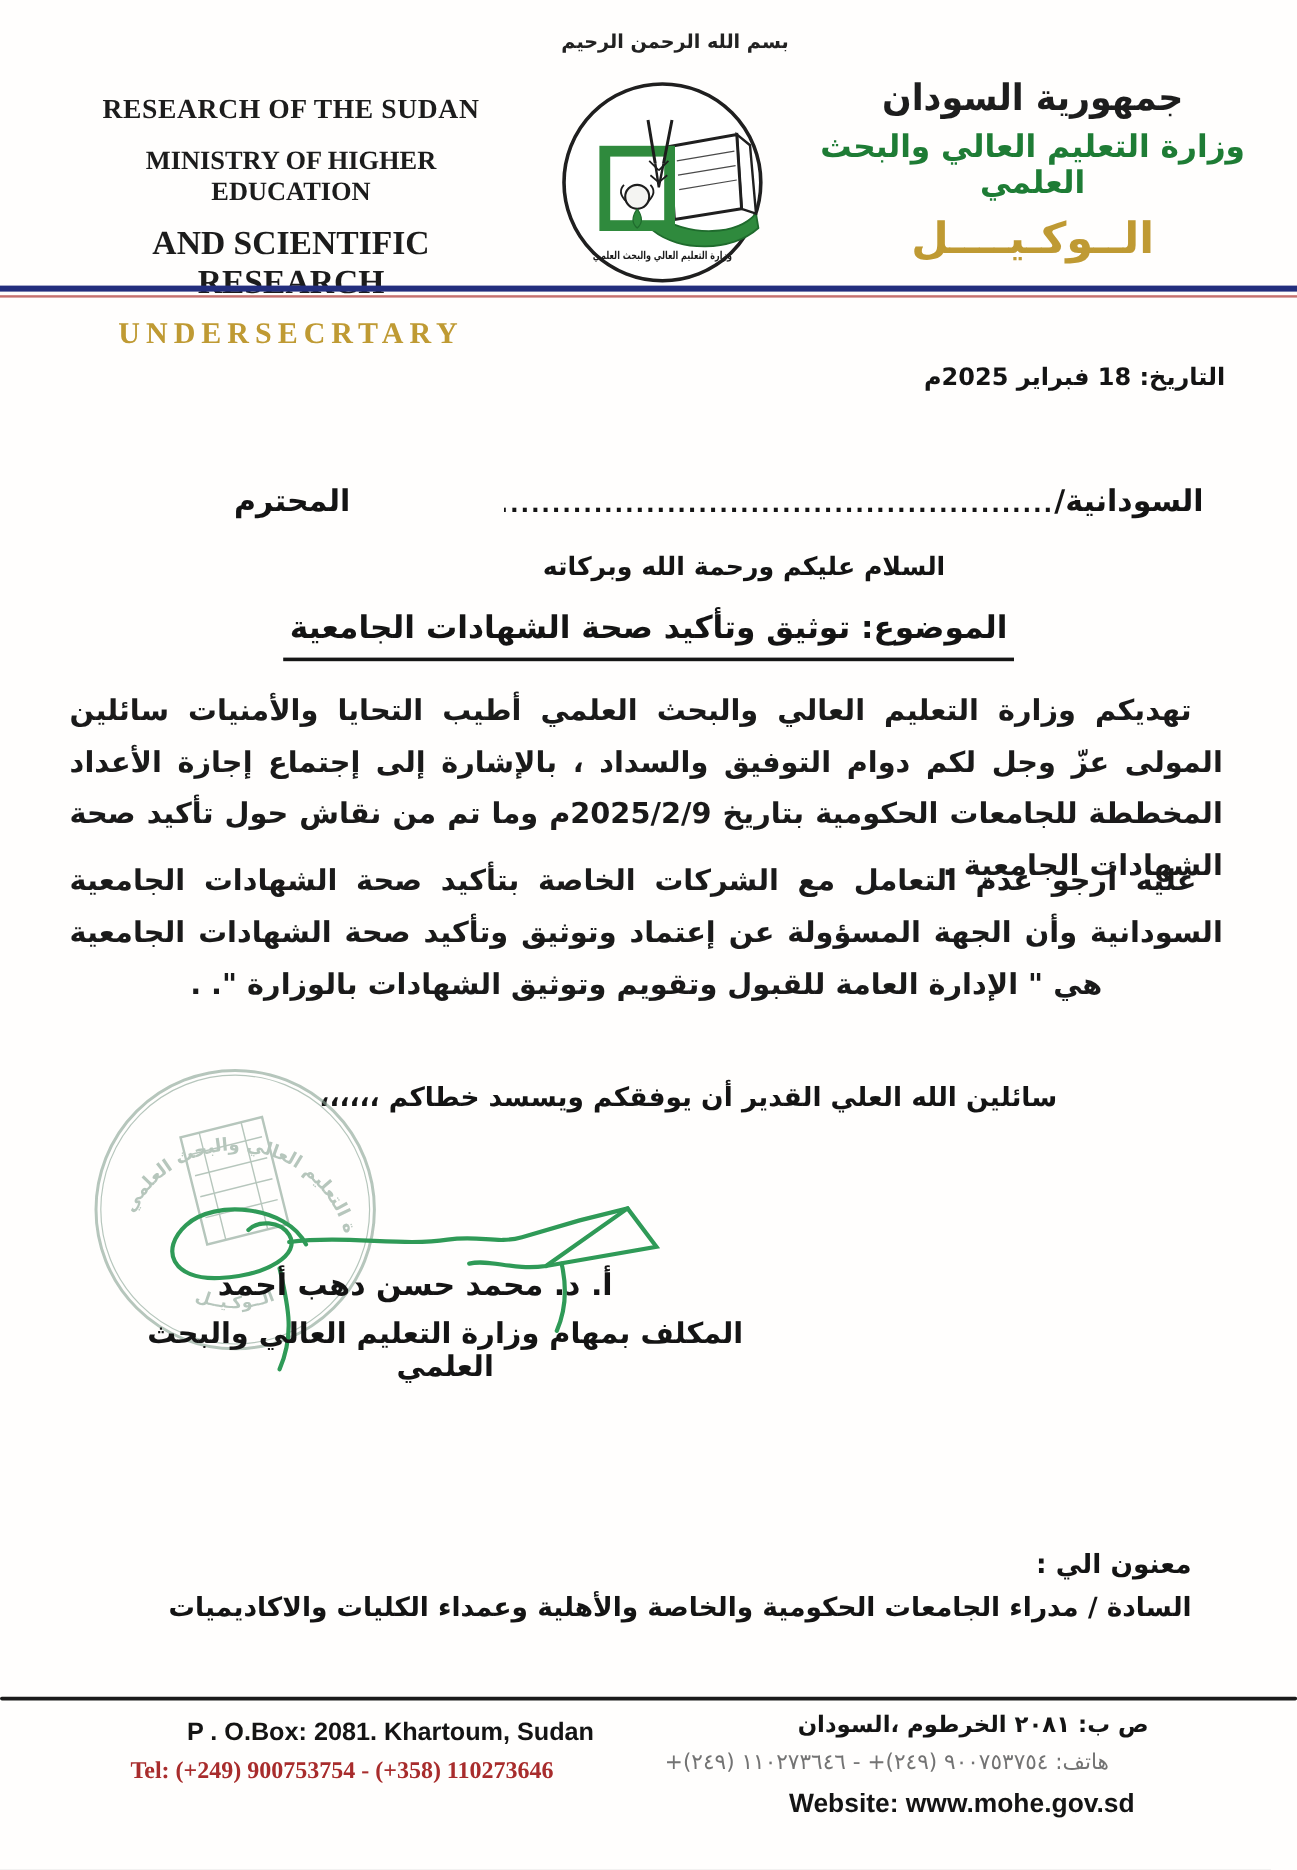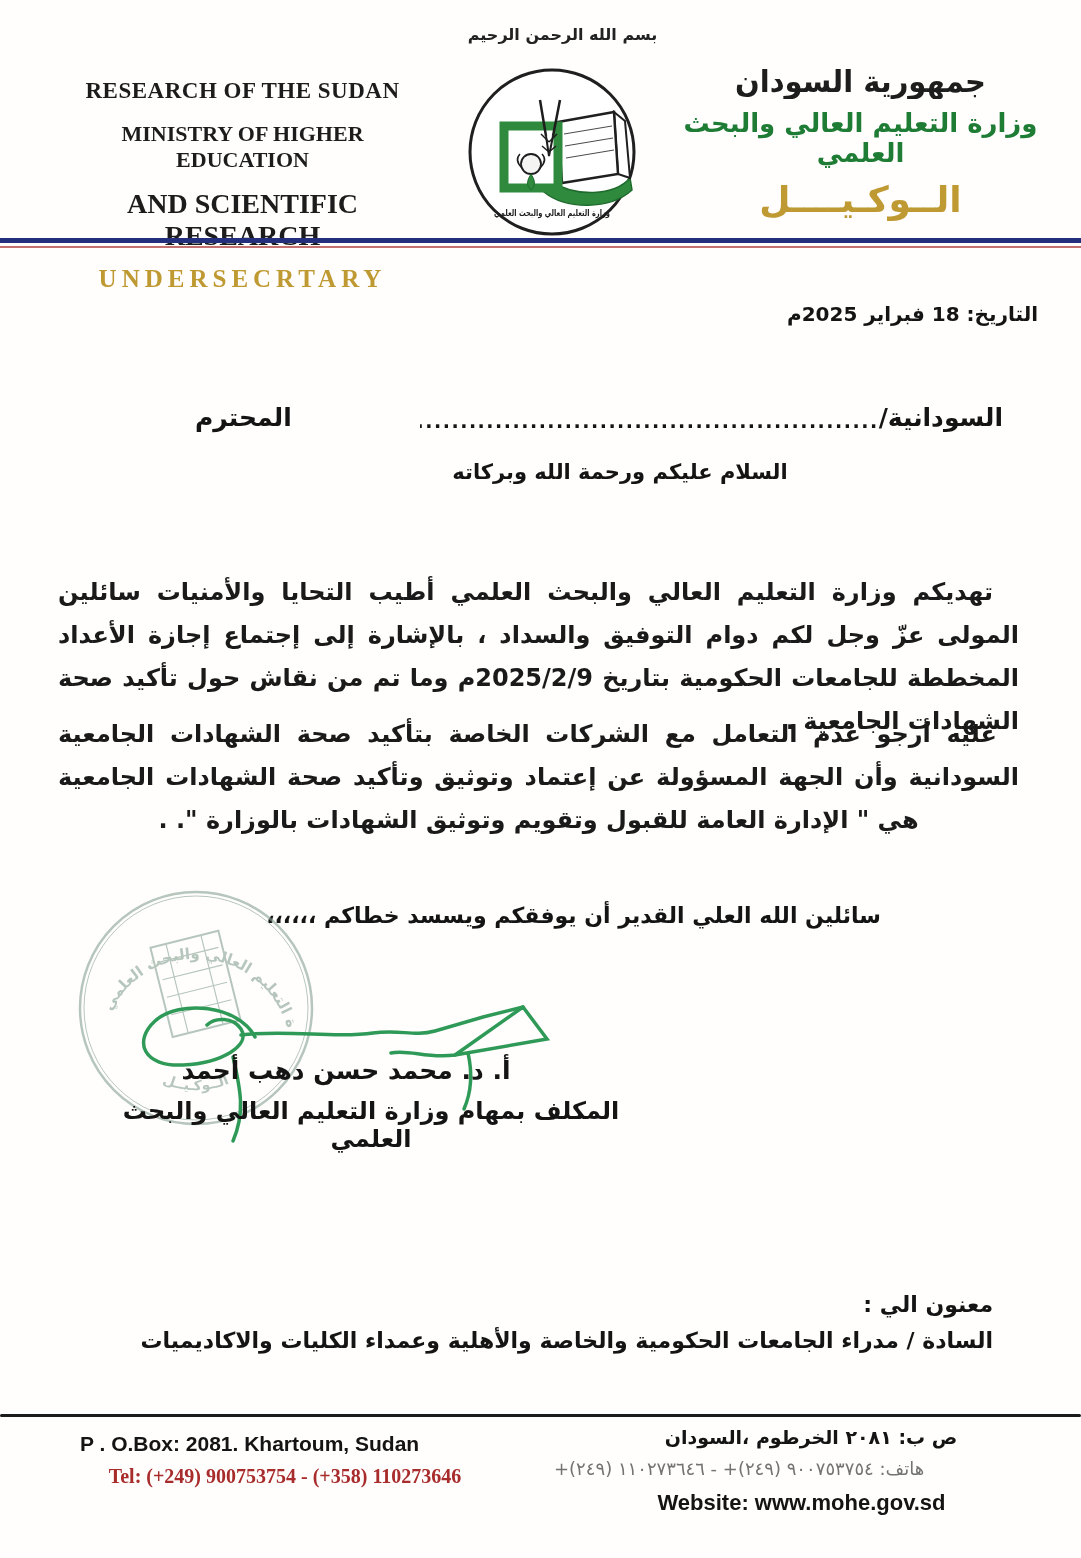--- a/index.html
+++ b/index.html
@@ -22,21 +22,21 @@
   .hdr-ar { position:absolute; top:64px; right:28px; width:385px; text-align:center;
             direction:rtl; font-weight:bold; }
   .hdr-ar .a1 { font-size:29px; margin-bottom:10px; color:#1d1d1d; transform:scaleY(1.05); }
   .hdr-ar .a2 { font-size:26px; margin-bottom:11px; color:#1e7c35; }
   .hdr-ar .a3 { font-size:36px; color:#bf9a33; }
   .divider-navy { position:absolute; top:238px; left:0; width:100%; height:5px; background:#232e7d; }
   .divider-red  { position:absolute; top:246px; left:0; width:100%; height:2px; background:#c4706e; }
   
   .ref  { position:absolute; top:300px; left:92px;  width:365px; direction:rtl; text-align:right;
           font-size:20px; font-weight:bold; }
-  .date { position:absolute; top:302px; right:26px; width:285px; direction:rtl; text-align:center;
+  .date { position:absolute; top:302px; right:26px; width:285px; direction:rtl; text-align:left;
           font-size:20px; font-weight:bold; }
   
   .addressee { position:absolute; top:402px; left:195px; right:78px; display:flex;
                direction:rtl; align-items:center; font-size:25px; font-weight:bold; }
   .addressee .dots { flex:1; overflow:hidden; white-space:nowrap; font-size:19px;
                      letter-spacing:1.5px; padding-top:8px; }
   .addressee .muhtaram { margin-right:128px; }
   .greeting { position:absolute; top:460px; left:420px; width:400px; text-align:center;
               direction:rtl; font-size:21px; font-weight:bold; }
   
@@ -58,21 +58,21 @@
   .sig-title { position:absolute; top:1097px; left:86px; width:570px; text-align:center;
                direction:rtl; font-size:24px; font-weight:bold; }
   
   .dist-label { position:absolute; top:1292px; right:88px; direction:rtl;
                 font-size:22px; font-weight:bold; }
   .dist-line  { position:absolute; top:1328px; right:88px; direction:rtl;
                 font-size:22px; font-weight:bold;margin-left:28px; }
   
   .footer-rule { position:absolute; top:1414px; left:0; width:100%; height:3px;
                  background:#1b1b1b; border-radius:2px; }
-  .pobox-en { position:absolute; top:1432px; left:80px; width:415px; text-align:left;
+  .pobox-en { position:absolute; top:1432px; left:80px; width:415px; text-align:right;
               font-family:"Liberation Sans", sans-serif; font-size:21px; font-weight:bold; }
   .tel-en   { position:absolute; top:1465px; left:55px; width:460px; text-align:center;
               font-family:"Liberation Serif", serif; font-size:20px; font-weight:bold; color:#a82c2c; }
   .pobox-ar { position:absolute; top:1426px; right:55px; width:430px; text-align:center;
               direction:rtl; font-size:19px; font-weight:bold; }
   .tel-ar   { position:absolute; top:1458px; right:22px; width:505px; text-align:left;
               direction:rtl; font-size:18px; font-weight:normal; color:#737373; }
   .website  { position:absolute; top:1490px; right:62px; width:435px; text-align:center;
               font-family:"Liberation Sans", sans-serif; font-size:22px; font-weight:bold; }
 </style>
@@ -125,20 +125,23 @@
   <div class="date">التاريخ: 18 فبراير 2025م</div>
 
   <div class="addressee">
     <span>السودانية/</span>
     <span class="dots">............................................................................................</span>
     <span class="muhtaram">المحترم</span>
   </div>
 
   <div class="greeting">السلام عليكم ورحمة الله   وبركاته</div>
 
+  <div class="subject-wrap">
+    <span class="subject">الموضوع:  توثيق وتأكيد صحة الشهادات الجامعية</span>
+  </div>
 
   <p class="para para1">تهديكم وزارة التعليم العالي والبحث العلمي  أطيب التحايا والأمنيات سائلين المولى عزّ وجل لكم دوام التوفيق والسداد ، بالإشارة إلى إجتماع إجازة الأعداد المخططة للجامعات الحكومية بتاريخ 2025/2/9م وما تم من نقاش حول تأكيد صحة الشهادات الجامعية .</p>
   <p class="para para2"><span>عليه أرجو عدم التعامل مع الشركات الخاصة بتأكيد صحة الشهادات الجامعية السودانية وأن الجهة المسؤولة عن إعتماد وتوثيق وتأكيد صحة الشهادات الجامعية هي " </span><span style="font-weight:900;">الإدارة العامة للقبول وتقويم وتوثيق الشهادات بالوزارة ". .</span></p>
 
   <div class="closing">سائلين الله العلي القدير أن يوفقكم ويسسد خطاكم ،،،،،،</div>
 
   <svg class="stamp" viewBox="0 0 268 258">
     <g stroke="#8aa495" fill="none">
       <circle cx="130" cy="128" r="116" stroke-width="2.5"></circle>
       <circle cx="130" cy="128" r="112" stroke-width="1"></circle>

